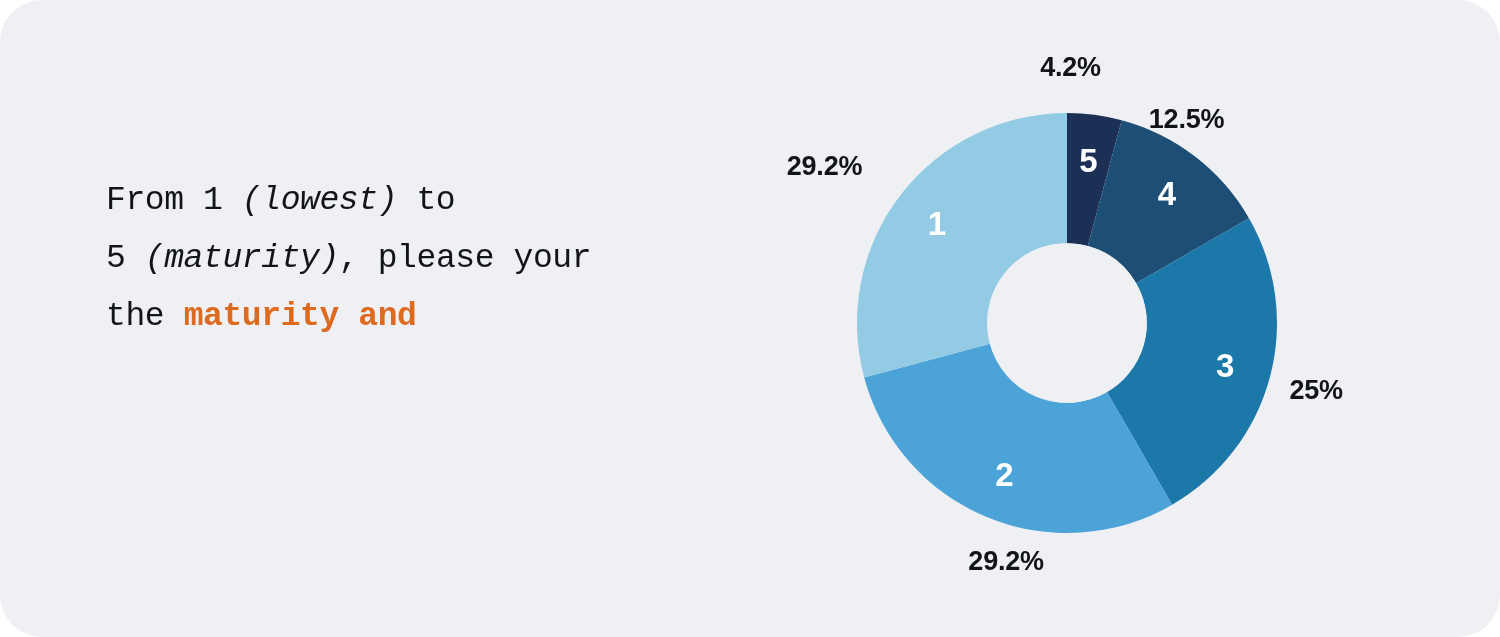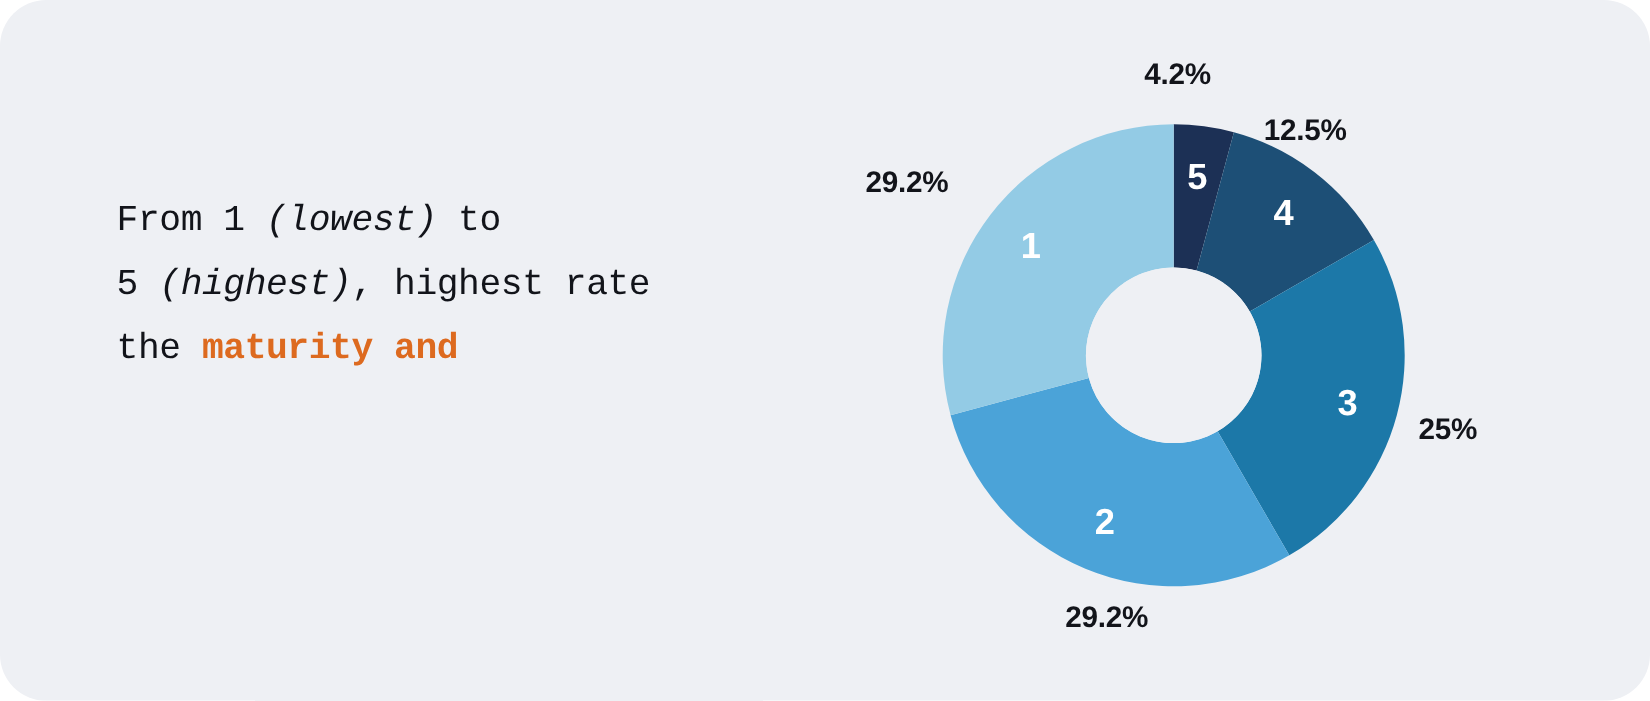--- a/index.html
+++ b/index.html
@@ -82,21 +82,21 @@
   .pct-label.mid   { text-anchor: middle; }
   .pct-label.start { text-anchor: start; }
   .pct-label.end   { text-anchor: end; }
 </style>
 </head>
 <body>
 
 <div id="card">
 
   <div id="question-block">
-    <p id="question-text"><span>From 1 </span><span class="em">(lowest)</span><span> to</span><br><span>5 </span><span class="em">(highest)</span><span>, highest rate</span><br><span>the </span><span class="hl">maturity and</span><br><br></p>
+    <p id="question-text"><span>From 1 </span><span class="em">(lowest)</span><span> to</span><br><span>5 </span><span class="em">(maturity)</span><span>, please your</span><br><span>the </span><span class="hl">maturity and</span><br><br></p>
   </div>
 
   <div id="chart-wrap">
     <svg id="donut-svg" width="740" height="637" viewBox="0 0 740 637">
       <g id="slices">
           <path d="M 307 113 A 210 210 0 0 1 361.72326863911275 120.25542209604839 L 327.79484208286283 245.95706039649838 A 79.8 79.8 0 0 0 307 243.2 Z" fill="#1c3055"></path>
           <path d="M 361.72326863911275 120.25542209604839 A 210 210 0 0 1 488.975081151994 218.19031609758002 L 376.15053083775774 283.1723201170804 A 79.8 79.8 0 0 0 327.79484208286283 245.95706039649838 Z" fill="#1d4f76"></path>
           <path d="M 488.975081151994 218.19031609758002 A 210 210 0 0 1 412.09511496851746 504.8103869688256 L 346.9361436880366 392.0879470481537 A 79.8 79.8 0 0 0 376.15053083775774 283.1723201170804 Z" fill="#1c78a8"></path>
           <path d="M 412.09511496851746 504.8103869688256 A 210 210 0 0 1 104.16979852170272 377.40504910643244 L 229.92452343824704 343.6739186604443 A 79.8 79.8 0 0 0 346.9361436880366 392.0879470481537 Z" fill="#4ba3d8"></path>
           <path d="M 104.16979852170272 377.40504910643244 A 210 210 0 0 1 306.99999999999994 113 L 307 243.2 A 79.8 79.8 0 0 0 229.92452343824704 343.6739186604443 Z" fill="#93cbe5"></path>

